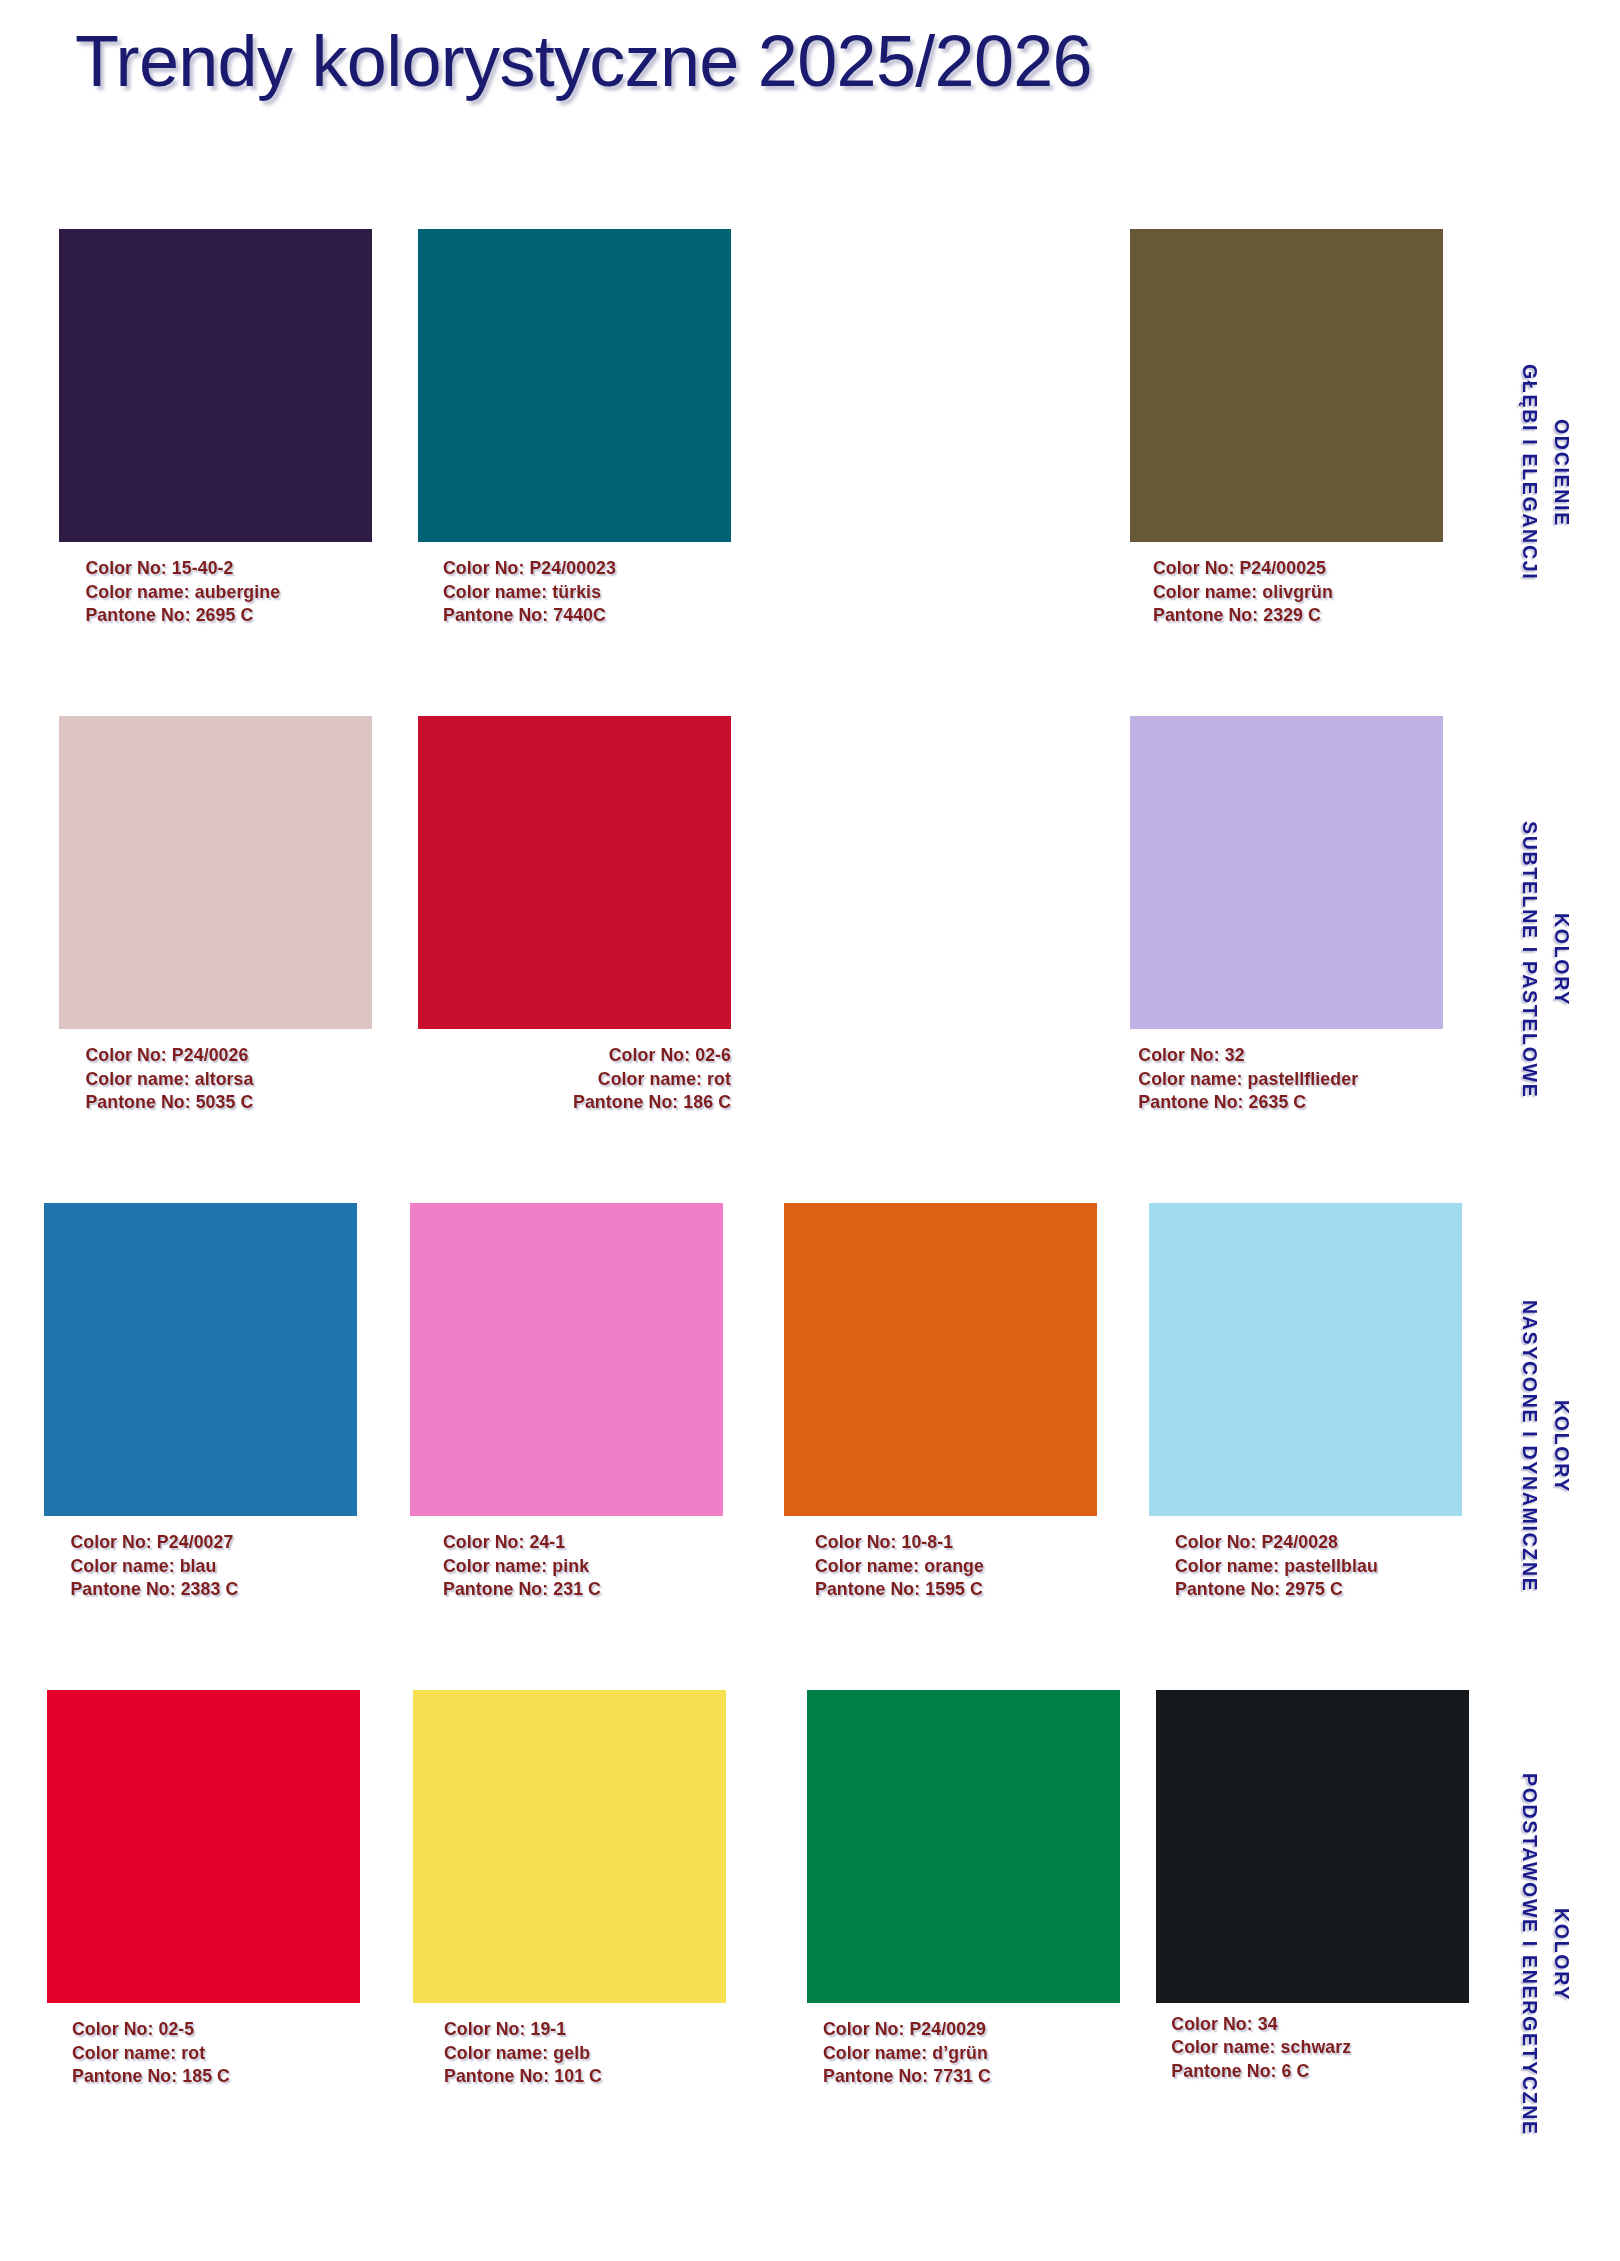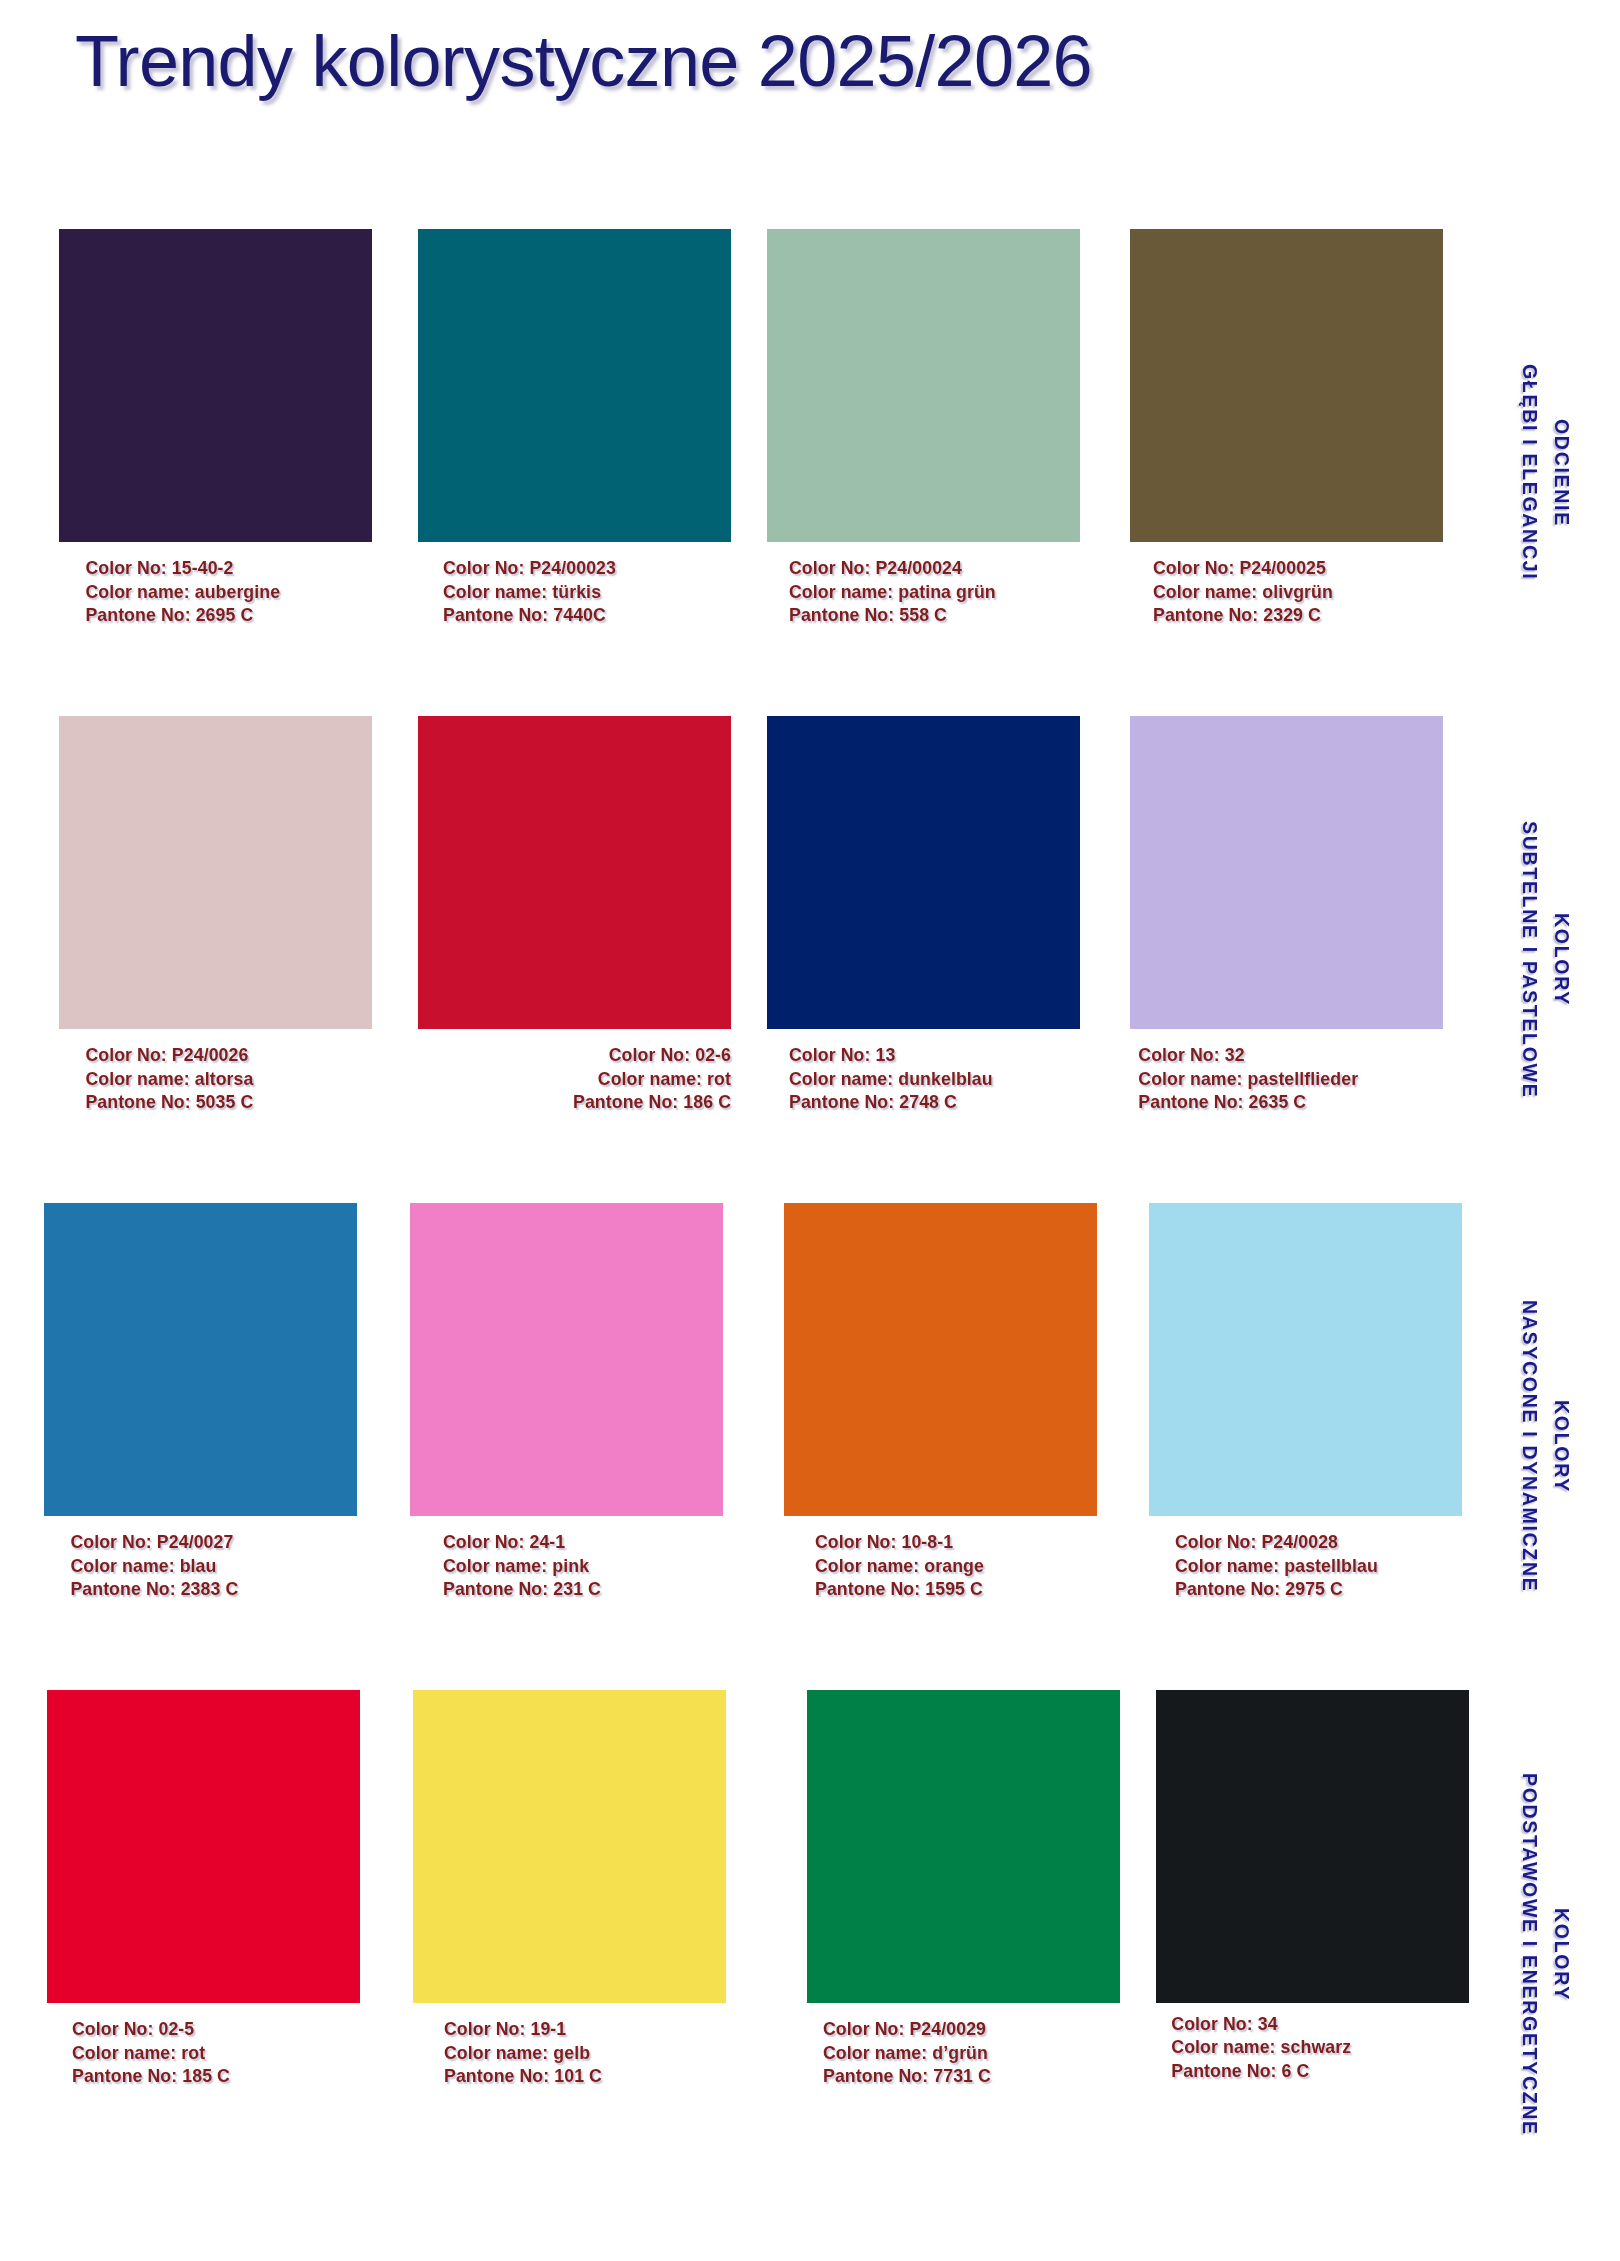--- a/index.html
+++ b/index.html
@@ -117,28 +117,20 @@
       </div>
     </div>
     <div class="swatch-cell" style="left:418px; top:0;">
       <span class="swatch-chip" style="background:#006273;"></span>
       <div class="swatch-caption" style="margin-left:25px;">
         <span class="cap-line">Color No: P24/00023</span>
         <span class="cap-line">Color name:  türkis</span>
         <span class="cap-line">Pantone No: 7440C</span>
       </div>
     </div>
-    <div class="swatch-cell" style="left:767px; top:0;">
-      <span class="swatch-chip" style="background:#9BBFAB;"></span>
-      <div class="swatch-caption" style="margin-left:22px;">
-        <span class="cap-line">Color No: P24/00024</span>
-        <span class="cap-line">Color name:  patina grün</span>
-        <span class="cap-line">Pantone No: 558 C</span>
-      </div>
-    </div>
     <div class="swatch-cell" style="left:1130px; top:0;">
       <span class="swatch-chip" style="background:#695939;"></span>
       <div class="swatch-caption" style="margin-left:23px;">
         <span class="cap-line">Color No: P24/00025</span>
         <span class="cap-line">Color name:  olivgrün</span>
         <span class="cap-line">Pantone No: 2329 C</span>
       </div>
     </div>
     <div class="category-label" style="height:487px;">
       <div class="vert-wrap" style="height:487px;">
@@ -158,28 +150,20 @@
       </div>
     </div>
     <div class="swatch-cell" style="left:418px; top:0;text-align:right;">
       <span class="swatch-chip" style="background:#C8102E;"></span>
       <div class="swatch-caption" style="margin-left:25px;">
         <span class="cap-line">Color No: 02-6</span>
         <span class="cap-line">Color name:  rot</span>
         <span class="cap-line">Pantone No: 186 C</span>
       </div>
     </div>
-    <div class="swatch-cell" style="left:767px; top:0;">
-      <span class="swatch-chip" style="background:#00206B;"></span>
-      <div class="swatch-caption" style="margin-left:22px;">
-        <span class="cap-line">Color No: 13</span>
-        <span class="cap-line">Color name:  dunkelblau</span>
-        <span class="cap-line">Pantone No: 2748 C</span>
-      </div>
-    </div>
     <div class="swatch-cell" style="left:1130px; top:0;">
       <span class="swatch-chip" style="background:#C0B2E2;"></span>
       <div class="swatch-caption" style="margin-left:8.3px;">
         <span class="cap-line">Color No: 32</span>
         <span class="cap-line">Color name:  pastellflieder</span>
         <span class="cap-line">Pantone No: 2635 C</span>
       </div>
     </div>
     <div class="category-label" style="height:487px;">
       <div class="vert-wrap" style="height:487px;">

